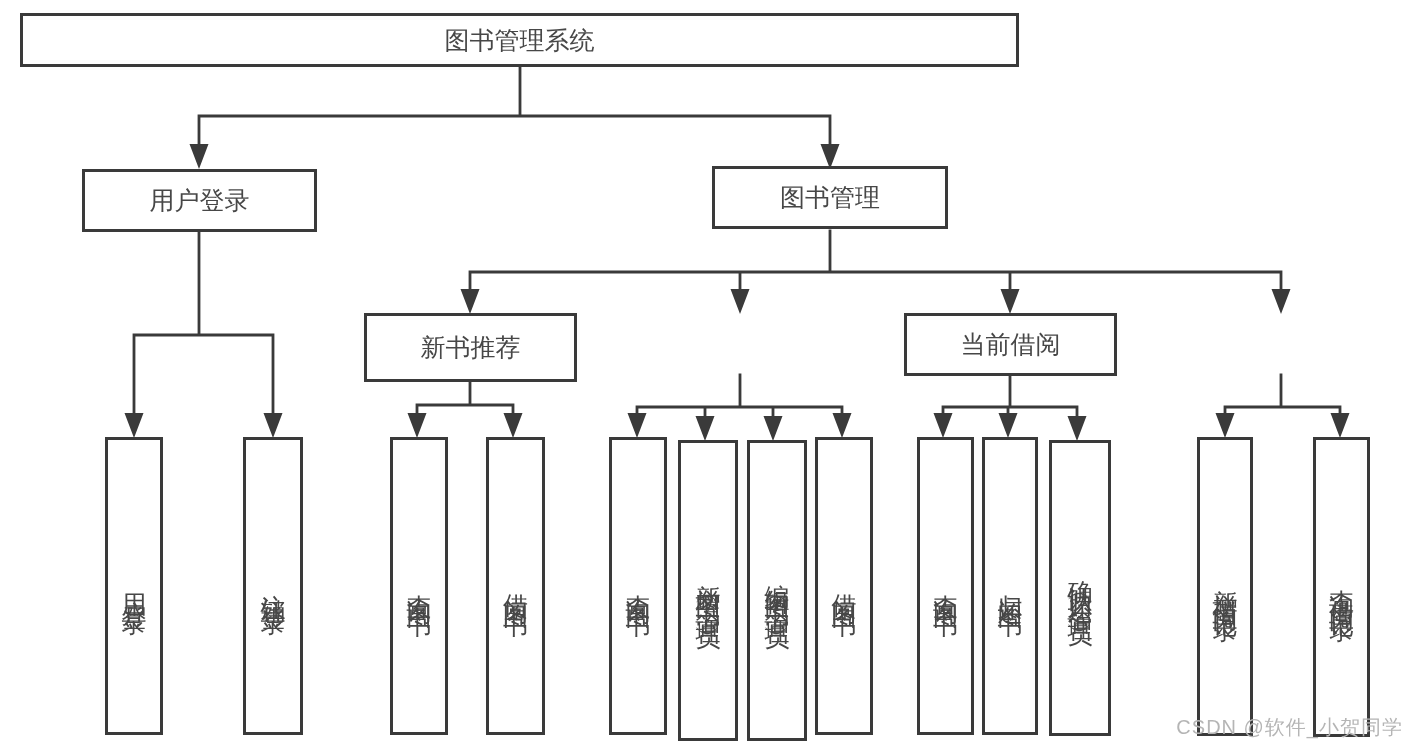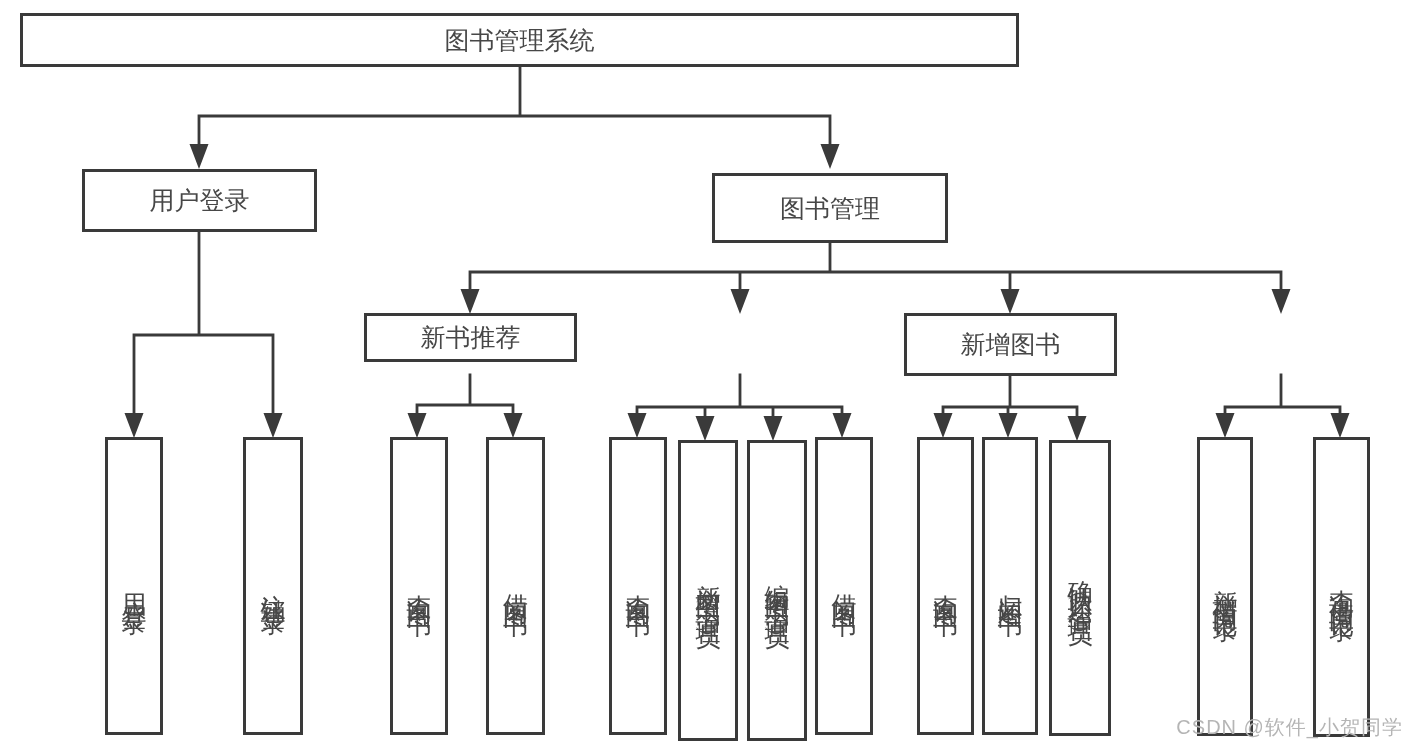--- a/index.html
+++ b/index.html
@@ -58,29 +58,29 @@
       M1330.5 413 L1349.5 413 L1340 438 Z"></path>
   </svg>
 
   <div class="box" style="left:20px;top:13px;width:999px;height:54px;">
     <span>图书管理系统</span>
   </div>
 
   <div class="box" style="left:82px;top:169px;width:235px;height:63px;">
     <span>用户登录</span>
   </div>
-  <div class="box" style="left:712px;top:173px;width:236px;height:70px;">
+  <div class="box" style="left:712px;top:166px;width:236px;height:63px;">
     <span>图书管理</span>
   </div>
 
-  <div class="box" style="left:364px;top:313px;width:213px;height:49px;">
+  <div class="box" style="left:364px;top:313px;width:213px;height:69px;">
     <span>新书推荐</span>
   </div>
   <div class="box" style="left:904px;top:313px;width:213px;height:63px;">
-    <span>新增图书</span>
+    <span>当前借阅</span>
   </div>
 
   <div class="box vbox" style="left:105px;top:437px;width:58px;height:298px;">
     <span>用户登录</span>
   </div>
   <div class="box vbox" style="left:243px;top:437px;width:60px;height:298px;">
     <span>注销登录</span>
   </div>
 
   <div class="box vbox" style="left:390px;top:437px;width:58px;height:298px;">

